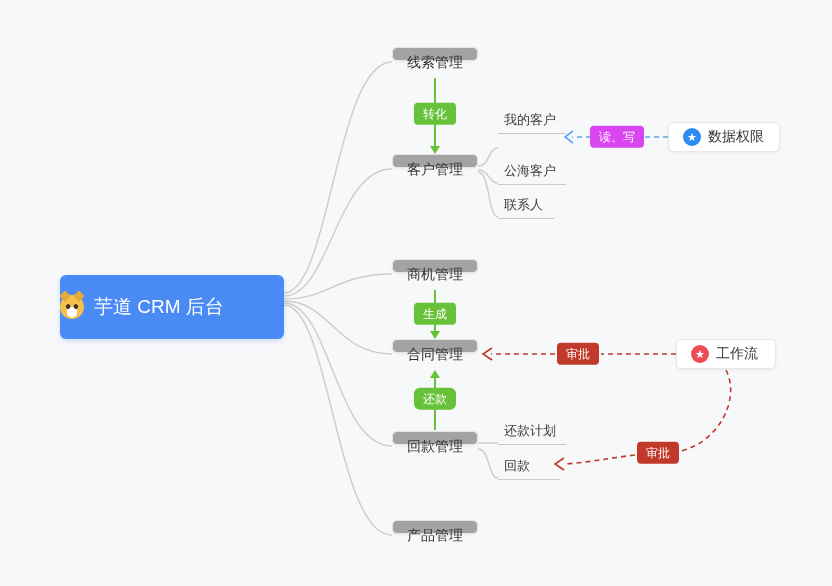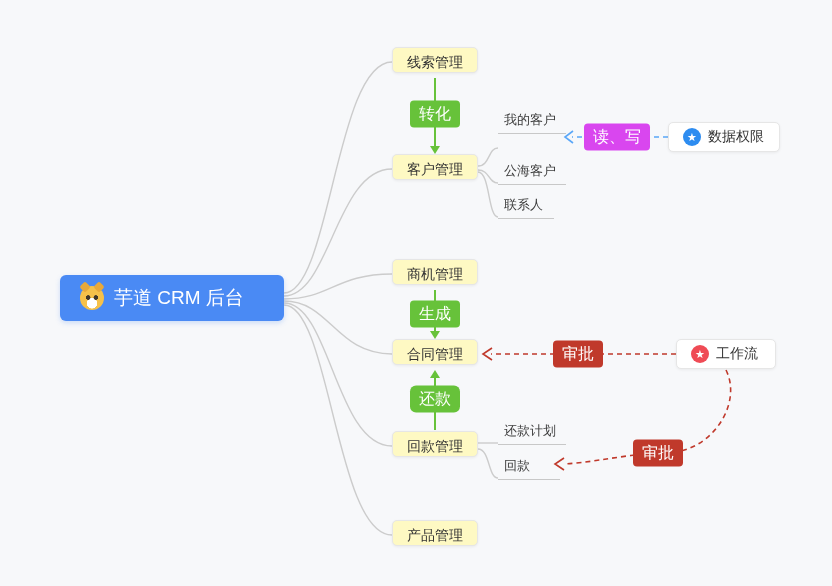--- a/index.html
+++ b/index.html
@@ -3,44 +3,44 @@
 <meta charset="utf-8">
 <style>
   html,body{margin:0;padding:0;}
   body{font-family:"Liberation Sans","DejaVu Sans",sans-serif;}
   .canvas{position:relative;width:832px;height:586px;background:#f7f8fa;overflow:hidden;}
   .layer{position:absolute;left:0;top:0;width:832px;height:586px;}
   svg.layer{z-index:1;pointer-events:none;}
 
   
   .root-node{
-    position:absolute;left:60px;top:275px;width:224px;height:46px;
+    position:absolute;left:60px;top:275px;width:224px;height:64px;
     background:#4a8af4;border-radius:6px;color:#fff;font-size:19px;
-    display:flex;align-items:center;gap:10px;padding-left:20px;box-sizing:border-box;
+    display:flex;align-items:center;gap:10px;padding-left:0;box-sizing:border-box;
     z-index:2;box-shadow:0 2px 5px rgba(74,138,244,.25);
   }
   .dog{
     position:relative;width:24px;height:24px;border-radius:50%;
     background:
       radial-gradient(circle at 34% 48%, #41372a 2px, rgba(0,0,0,0) 2.6px),
       radial-gradient(circle at 66% 48%, #41372a 2px, rgba(0,0,0,0) 2.6px),
       radial-gradient(circle at 50% 72%, #fff 5px, rgba(0,0,0,0) 5.5px),
       #f6c14a;
     flex:0 0 auto;
   }
   .dog::before,.dog::after{
     content:"";position:absolute;top:-3px;width:8px;height:8px;background:#e8a93b;
     transform:rotate(45deg);border-radius:2px;
   }
   .dog::before{left:1px;} .dog::after{right:1px;}
 
   
   .node{
-    position:absolute;width:86px;height:26px;line-height:28px;text-align:center;
-    background:#fef9c3;border:1px solid #e6e6e6;border-radius:5px;
+    position:absolute;width:86px;height:14px;line-height:28px;text-align:center;
+    background:#a3a3a3;border:1px solid #e6e6e6;border-radius:5px;
     font-size:14px;color:#333;box-sizing:border-box;z-index:2;
     box-shadow:0 1px 3px rgba(0,0,0,.06);
   }
   .n-lead{left:392px;top:47px;}
   .n-customer{left:392px;top:154px;}
   .n-business{left:392px;top:259px;}
   .n-contract{left:392px;top:339px;text-align:center;}
   .n-receivable{left:392px;top:431px;}
   .n-product{left:392px;top:520px;}
 
@@ -51,21 +51,21 @@
   }
   .l-my{left:498px;top:108px;width:68px;}
   .l-pool{left:498px;top:159px;width:68px;}
   .l-contact{left:498px;top:193px;width:56px;}
   .l-plan{left:498px;top:419px;width:68px;}
   .l-payment{left:498px;top:454px;width:62px;}
 
   
   .badge{
     position:absolute;transform:translate(-50%,-50%);
-    padding:4px 9px;border-radius:4px;color:#fff;font-size:16px;line-height:1.2;
+    padding:4px 9px;border-radius:4px;color:#fff;font-size:12px;line-height:1.2;
     z-index:3;white-space:nowrap;text-align:center;
   }
   .badge.green{background:#67c23a;}
   .badge.blue{background:#d946ef;}
   .badge.red{background:#c0392b;}
   .b-convert{left:435px;top:114px;}
   .b-generate{left:435px;top:314px;}
   .b-repay{left:435px;top:399px;border-radius:6px;}
   .b-readwrite{left:617px;top:137px;}
   .b-approve1{left:578px;top:354px;}

